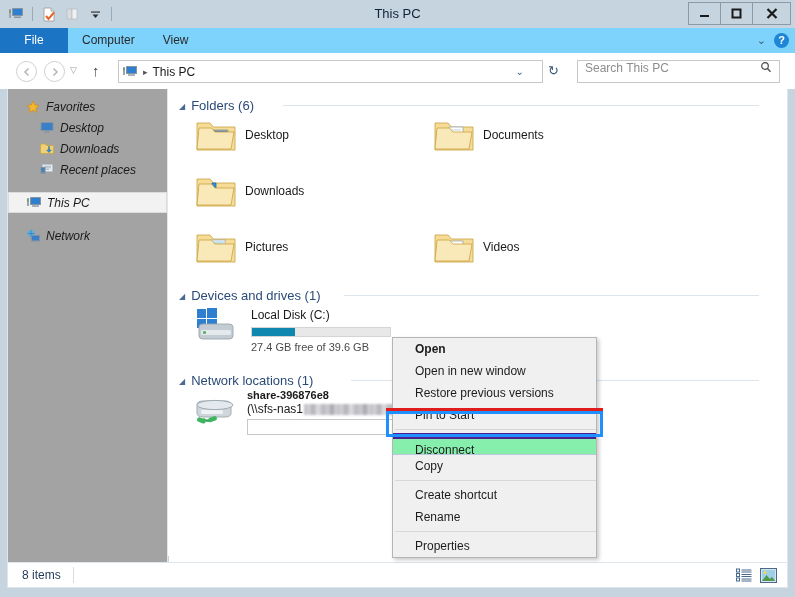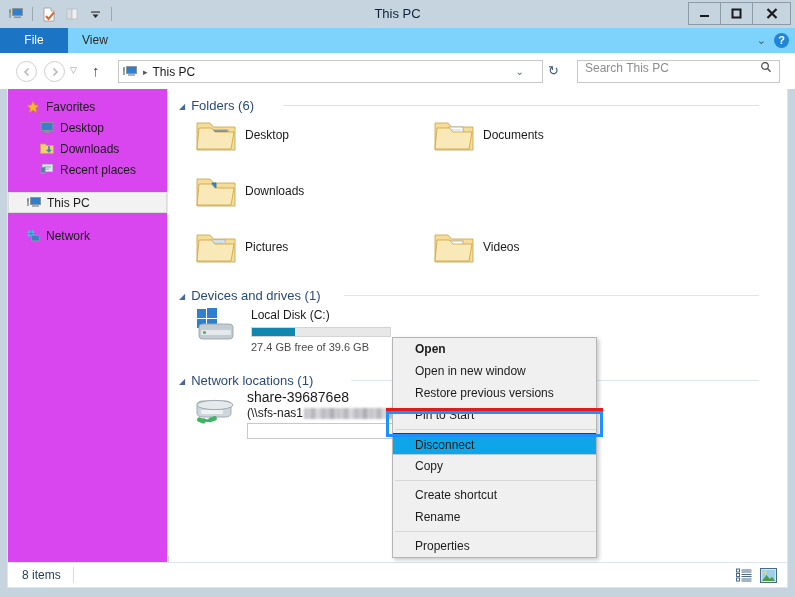--- a/index.html
+++ b/index.html
@@ -86,21 +86,21 @@
   .search-ph { font-size: 12px; color: #8d8d8d; margin-left: 7px; }
   .search-ico { position: absolute; right: 7px; font-size: 12px; color: #4a4a4a; }
 
   
   .body {
     position: absolute; left: 7px; top: 89px; width: 781px; height: 473px;
     background: #ffffff; border-left: 1px solid #dfe6eb; border-right: 1px solid #dfe6eb;
   }
   .navpane {
     position: absolute; left: 0; top: 0; width: 160px; height: 473px;
-    background: #d946ef; border-right: 1px solid #e2e7ea;
+    background: #a3a3a3; border-right: 1px solid #e2e7ea; font-style: italic;
   }
   .nav-item {
     height: 21px; display: flex; align-items: center; padding-left: 18px;
     font-size: 12px; color: #1a1a1a;
   }
   .nav-item .ni-icon { width: 20px; display: flex; align-items: center; }
   .nav-item.child { padding-left: 32px; }
   .nav-item.selected { background: #f2f2f2; border: 1px solid #dcdcdc; }
   .nav-gap { height: 12px; }
 
@@ -131,21 +131,21 @@
   .drive .dbarwrap {
     width: 140px; height: 10px; background: #e8e8e8; border: 1px solid #d4d4d4;
     margin-top: 4px;
   }
   .drive .dbar { height: 100%; background: #1087ae; }
   .drive .dfree { font-size: 11px; color: #4a4a4a; margin-top: 4px; }
 
   .netloc { position: absolute; display: flex; align-items: flex-start; }
   .netloc .nicon { width: 56px; height: 44px; display:flex; align-items:center; justify-content:center; }
   .netloc .ninfo { margin-left: 4px; }
-  .netloc .nname { font-size: 14px; color: #1a1a1a; }
+  .netloc .nname { font-size: 11px; color: #1a1a1a; font-weight: bold; }
   .netloc .npathrow { display: flex; align-items: center; margin-top: 1px; }
   .netloc .npath { font-size: 12px; color: #1a1a1a; }
   .redacted {
     height: 11px; width: 124px; margin-left: 1px;
     background: repeating-linear-gradient(90deg,
       #b9b9bd 0px, #cfcfd3 5px, #a9a9ae 9px, #dedee2 14px,
       #b2b2b8 19px, #c9c9cf 24px, #9e9ea5 28px, #d7d7dc 33px);
     filter: blur(1px); opacity: 0.92;
   }
   .emptybox {
@@ -159,21 +159,21 @@
     background: #f0f0f0; border: 1px solid #b5b5b5;
     box-shadow: 2px 2px 4px rgba(0,0,0,0.22);
     z-index: 40;
   }
   .ctxmenu .ci {
     height: 22px; line-height: 22px; padding-left: 22px;
     font-size: 12px; color: #1c1c1c;
   }
   .ctxmenu .ci.bold { font-weight: bold; }
   .ctxmenu .ci.hl {
-    background: #0ea5e9; border-top: 1px solid #4c1d95; border-bottom: 1px solid #b8c9dd;
+    background: #86efac; border-top: 6px solid #4c1d95; border-bottom: 1px solid #b8c9dd;
   }
   .ctxmenu .csep { height: 1px; background: #d7d7d7; margin: 3px 0 3px 2px; }
 
   .annot-box {
     position: absolute; left: 378px; top: 322px; width: 217px; height: 26px;
     border: 3px solid #1e90ff; z-index: 60; pointer-events: none;
   }
   .annot-red {
     position: absolute; left: 378px; top: 319px; width: 217px; height: 3px;
     background: #e01b1b; z-index: 61;
@@ -254,20 +254,21 @@
         <svg width="12" height="11" viewBox="0 0 12 11">
           <path d="M1.5 1 L10.5 10 M10.5 1 L1.5 10" stroke="#1a1a1a" stroke-width="2.2"></path>
         </svg>
       </div>
     </div>
   </div>
 
   <div class="ribbon">
     <div class="tabs">
       <div class="tab file">File</div>
+      <div class="tab">Computer</div>
       <div class="tab">View</div>
     </div>
     <div class="ribbon-right">
       <div class="chev-down">⌄</div>
       <div class="help-icon">?</div>
     </div>
   </div>
 
   <div class="addrrow">
     <div class="navbtn nav-back">

